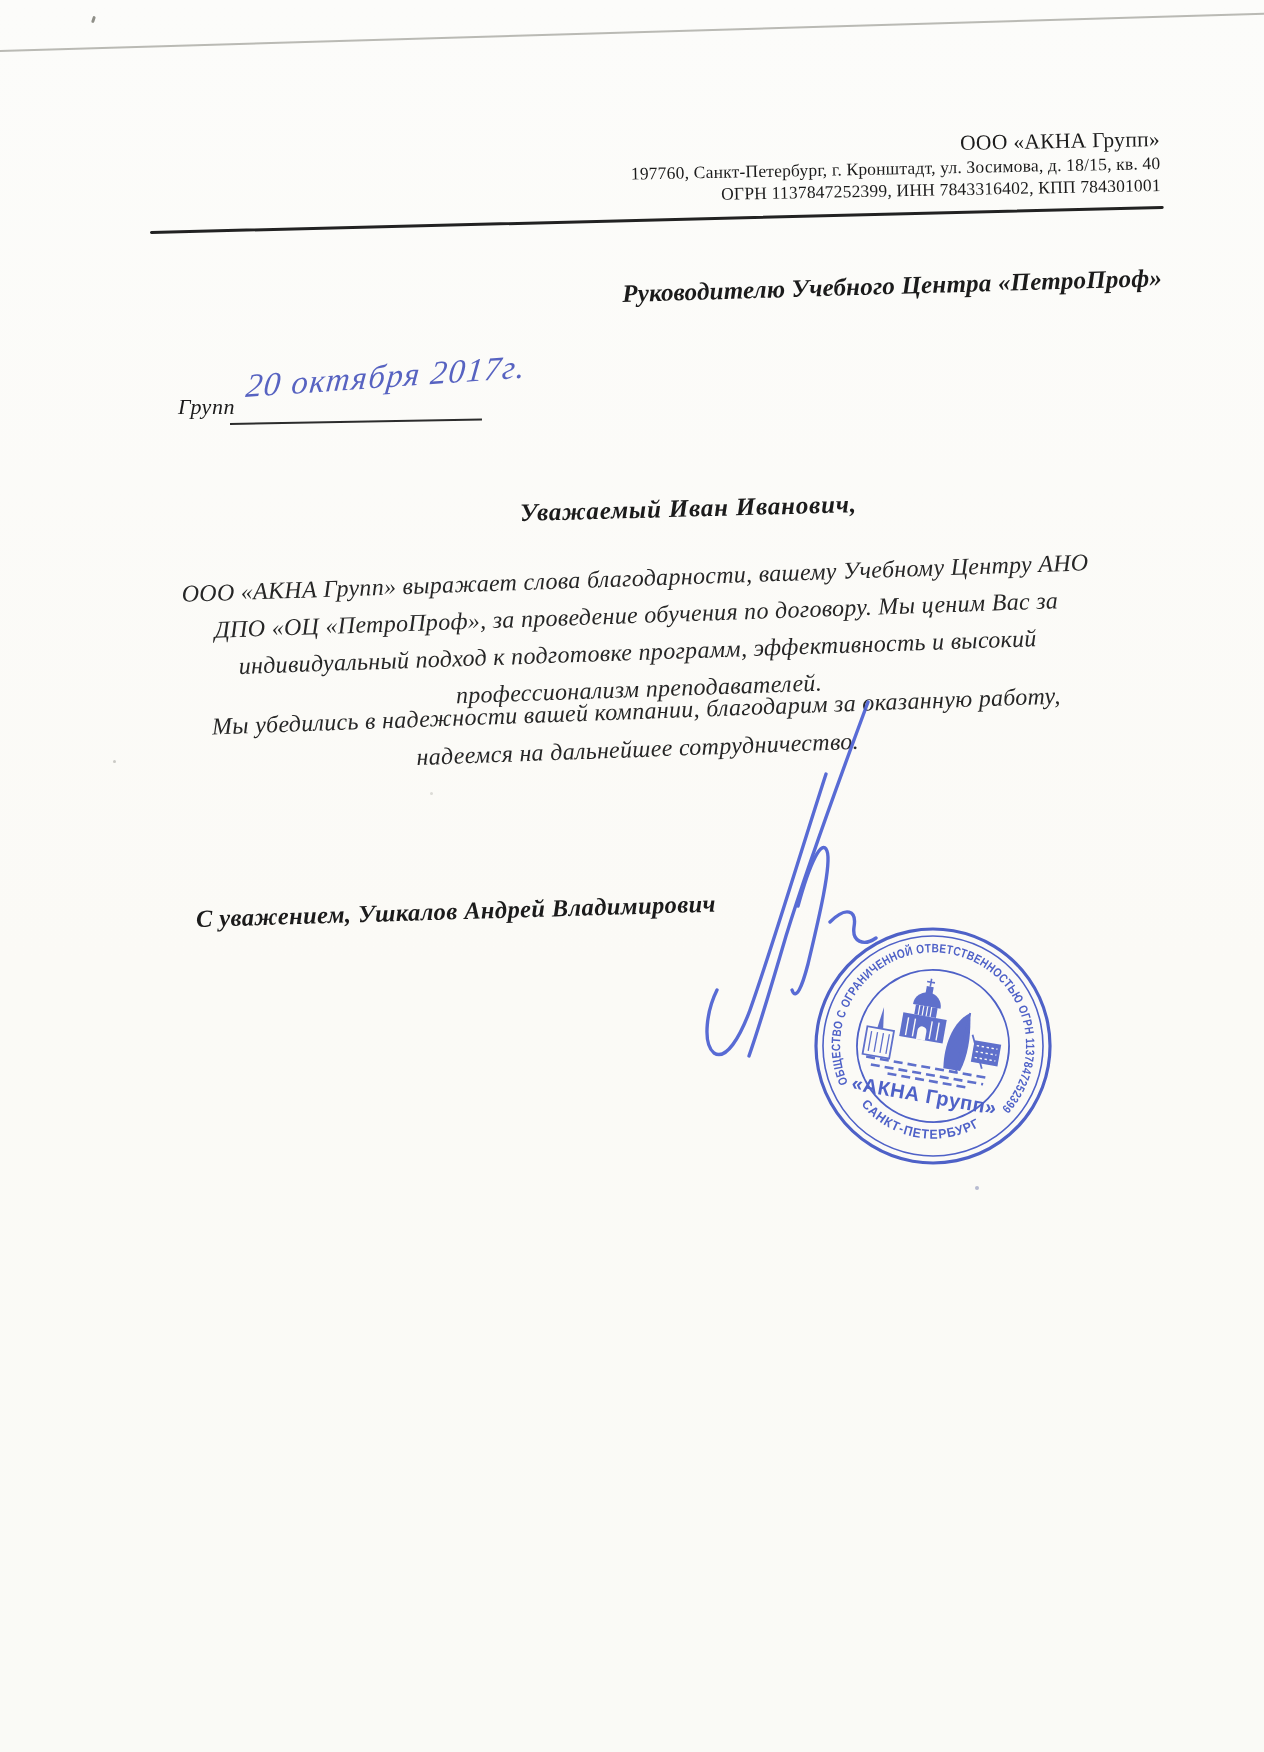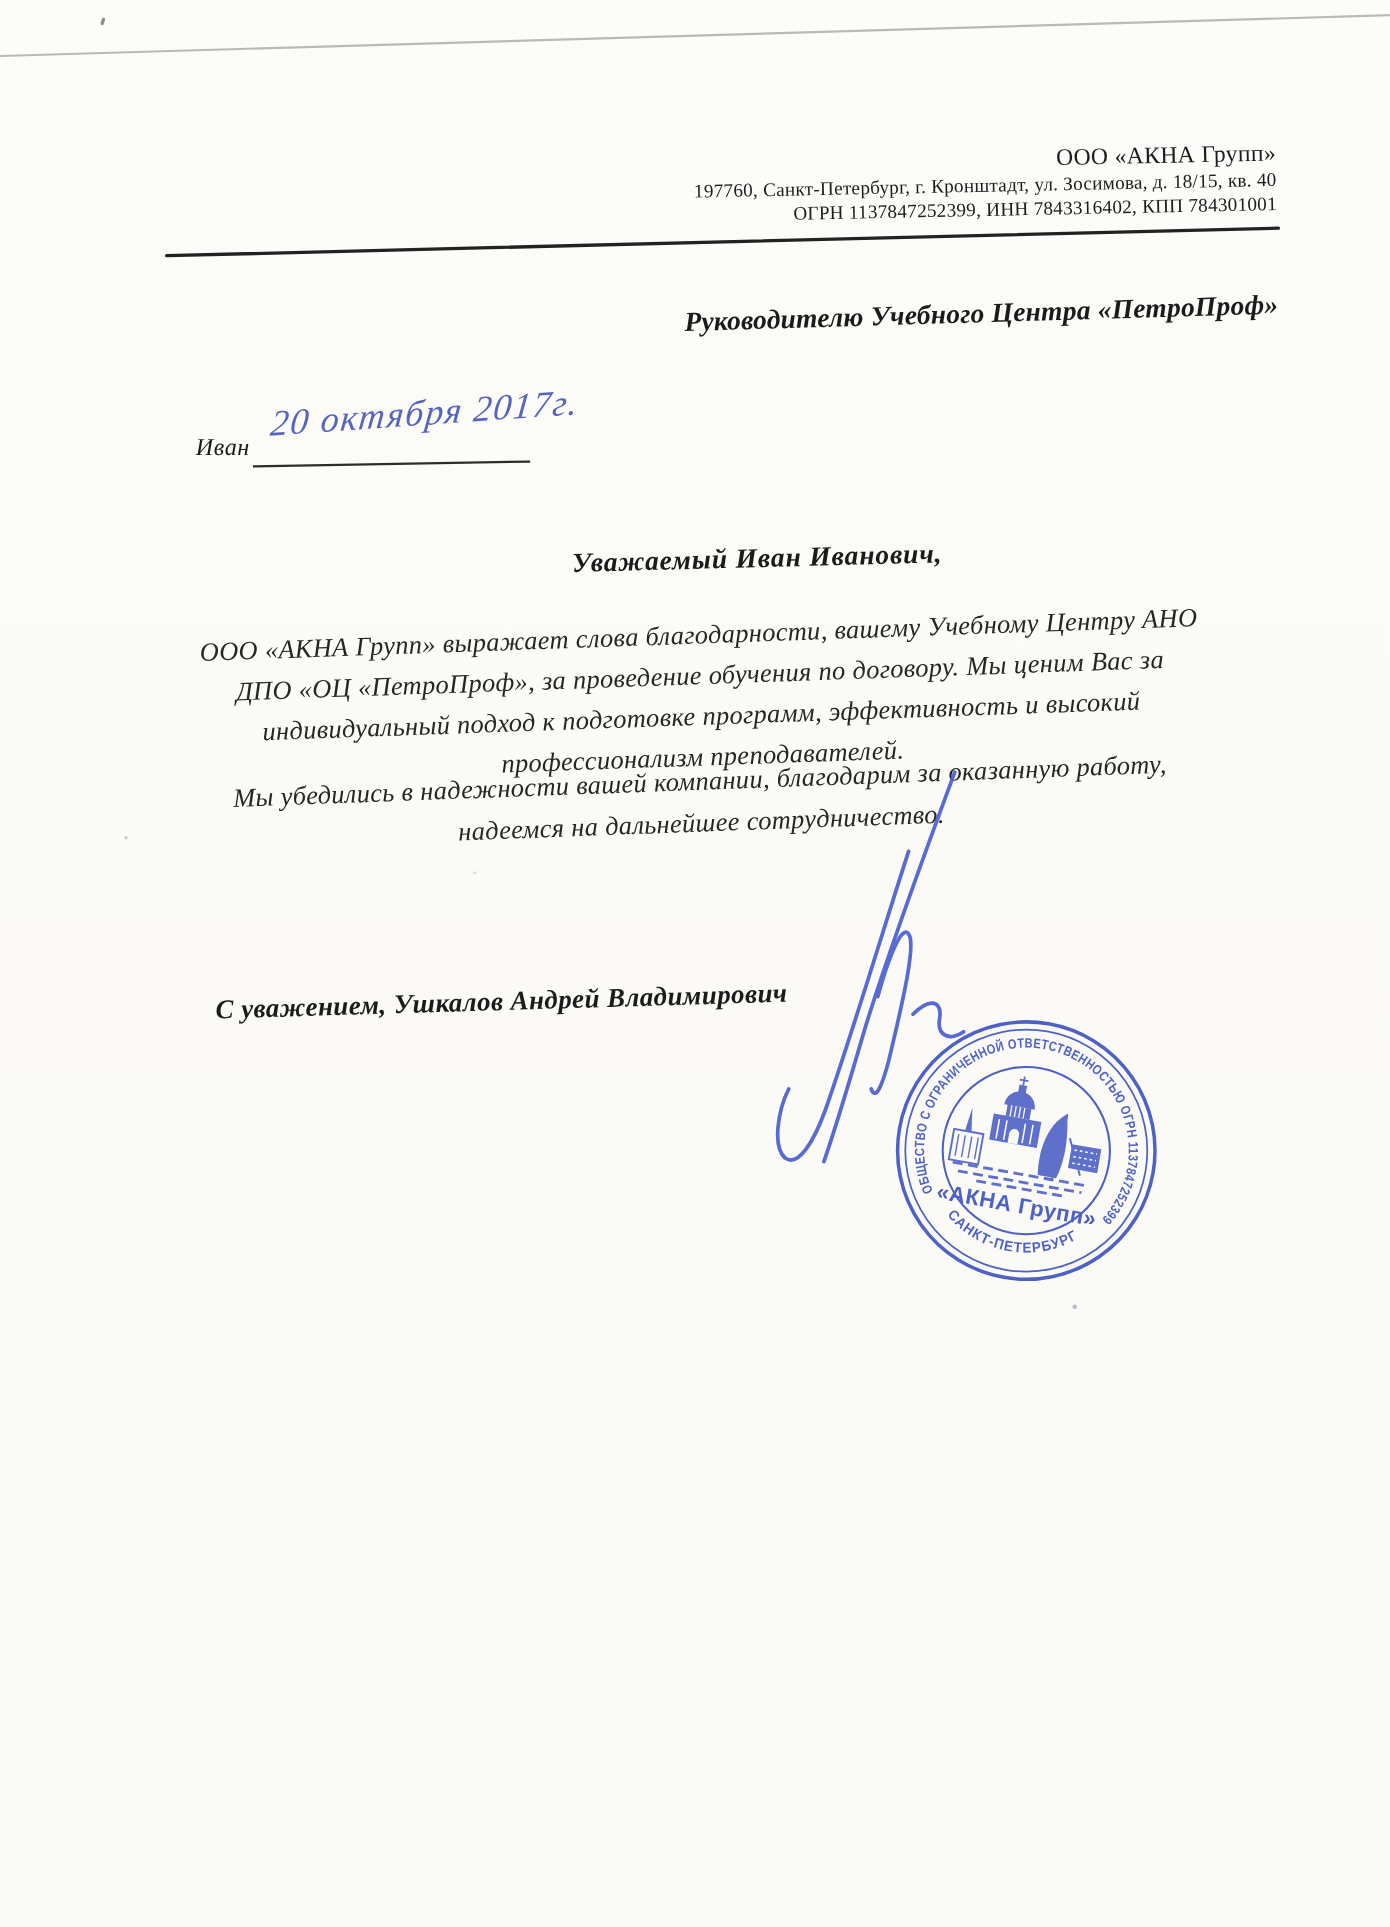--- a/index.html
+++ b/index.html
@@ -106,21 +106,21 @@
   <header class="letterhead">
     <div class="company">ООО «АКНА Групп»</div>
     <div class="addr">197760, Санкт-Петербург, г. Кронштадт, ул. Зосимова, д. 18/15, кв. 40</div>
     <div class="reg">ОГРН 1137847252399, ИНН 7843316402, КПП 784301001</div>
   </header>
 
   <div class="divider"></div>
 
   <div class="addressee">Руководителю Учебного Центра «ПетроПроф»</div>
 
-  <span class="date-label">Иван</span>
+  <span class="date-label">Групп</span>
   <div class="date-underline"></div>
   <span class="date-handwritten">20 октября 2017г.</span>
 
   <div class="greeting">Уважаемый Иван Иванович,</div>
 
   <div class="para p1">
     <div>ООО «АКНА Групп» выражает слова благодарности, вашему Учебному Центру  АНО</div>
     <div>ДПО «ОЦ «ПетроПроф», за проведение обучения по договору. Мы ценим Вас за</div>
     <div>индивидуальный подход к подготовке программ, эффективность и высокий</div>
     <div>профессионализм преподавателей.</div>

